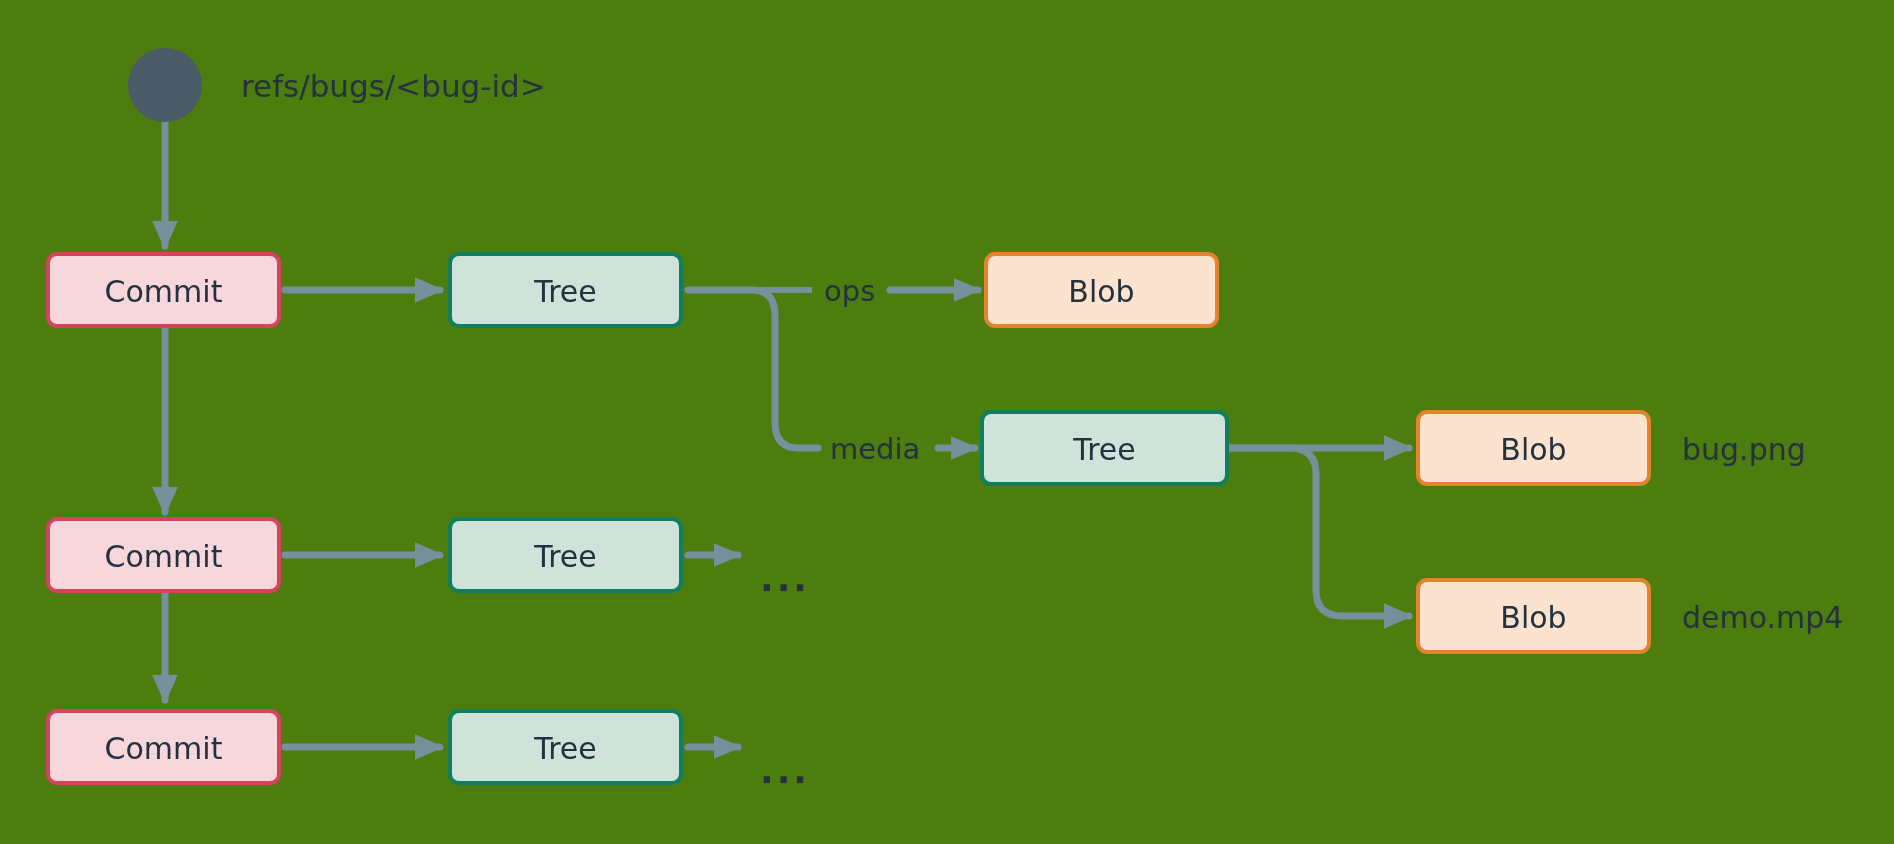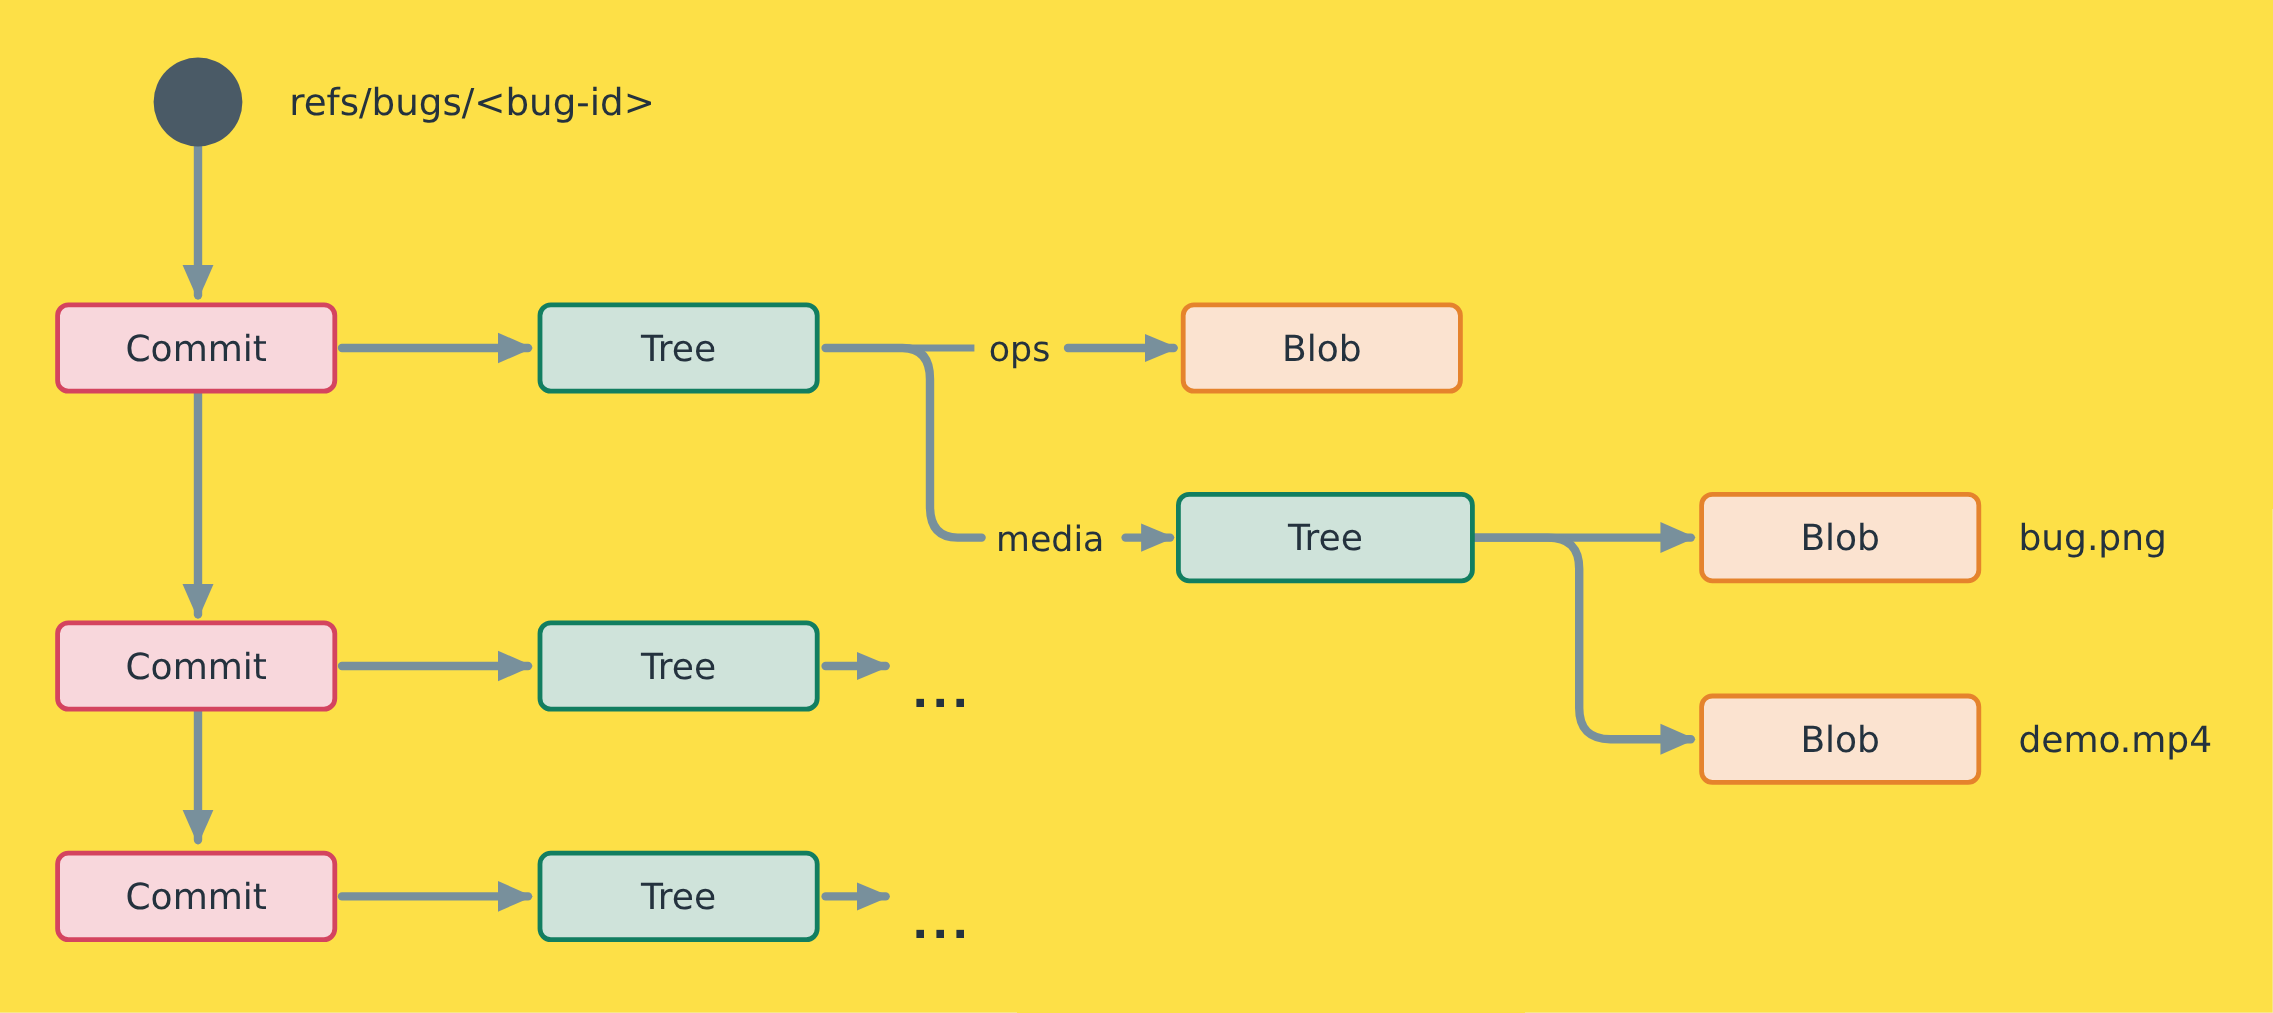--- a/index.html
+++ b/index.html
@@ -10,21 +10,21 @@
   body {
     width: 1894px;
     height: 844px;
     overflow: hidden;
     font-family: "DejaVu Sans", "Liberation Sans", sans-serif;
   }
   #diagram-root {
     position: relative;
     width: 1894px;
     height: 844px;
-    background: #fde047;
+    background: #4d7c0f;
   }
   svg.diagram-canvas {
     position: absolute;
     top: 0;
     left: 0;
     width: 1894px;
     height: 844px;
     display: block;
   }
   .node-box {

